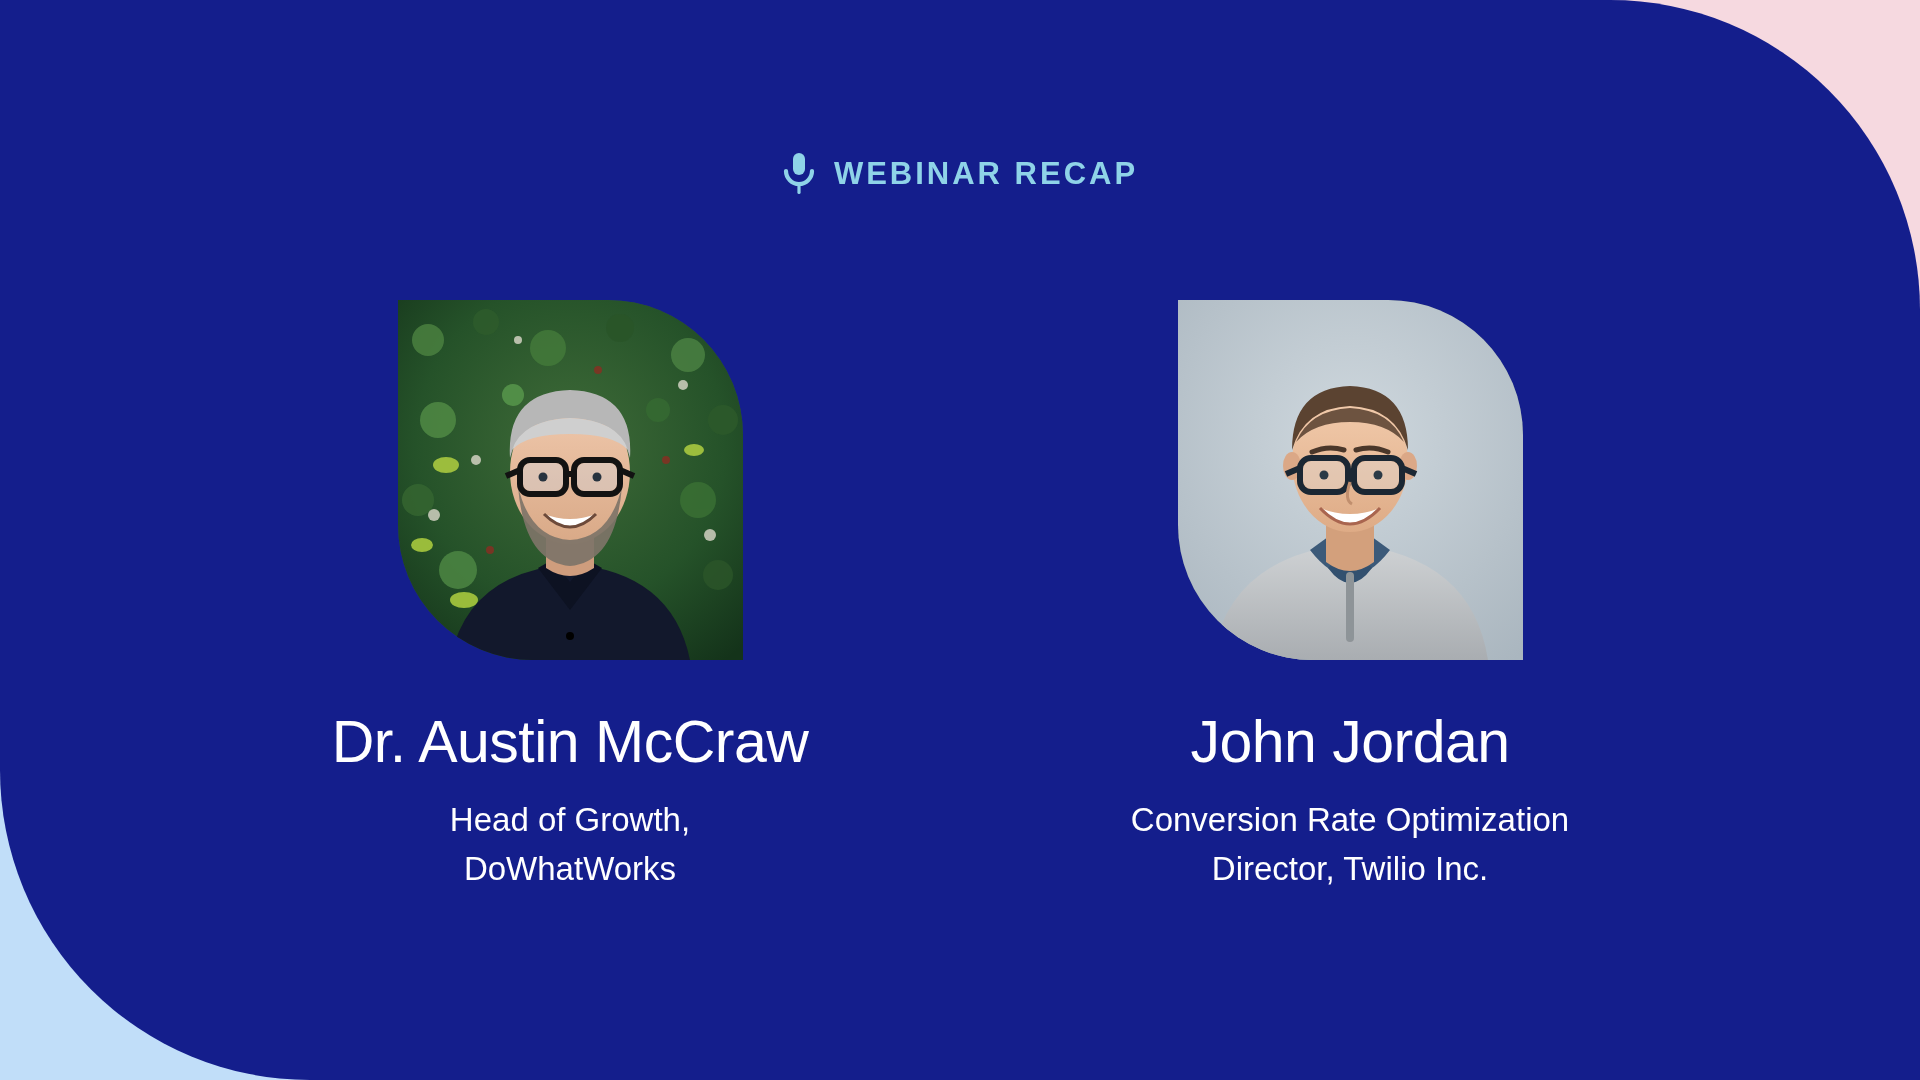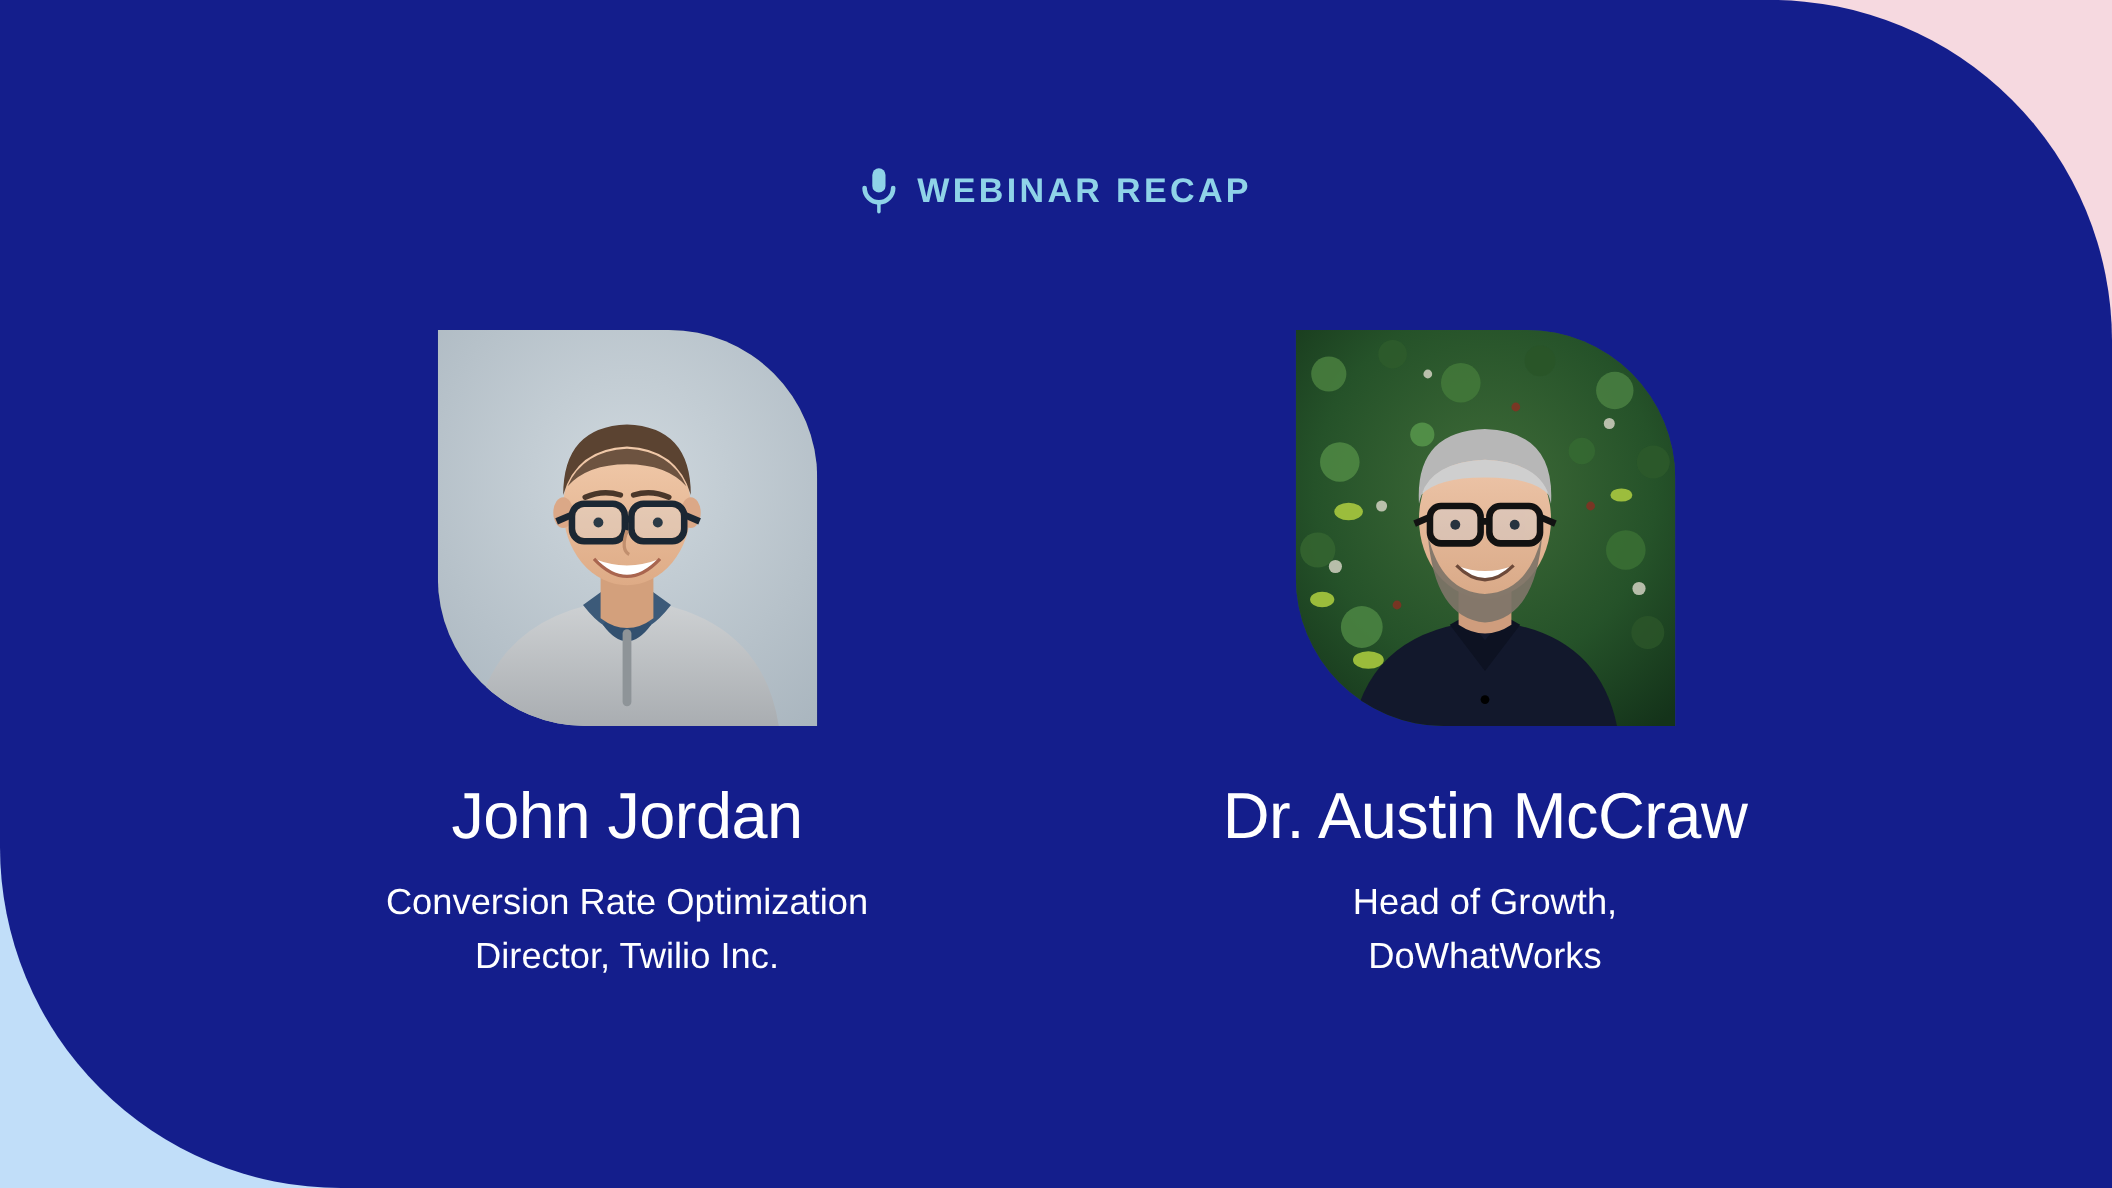--- a/index.html
+++ b/index.html
@@ -130,20 +130,112 @@
         <svg class="mic-icon" viewBox="0 0 34 44" aria-hidden="true">
           <rect x="11" y="1" width="12" height="22" rx="6" fill="#8FD3E8"></rect>
           <path d="M4 19 a13 13 0 0 0 26 0" fill="none" stroke="#8FD3E8" stroke-width="4.2" stroke-linecap="round"></path>
           <rect x="15.4" y="32" width="3.2" height="10" rx="1.6" fill="#8FD3E8"></rect>
         </svg>
       </span>
       <span class="eyebrow-text">WEBINAR RECAP</span>
     </div>
 
     <div class="speakers">
+
+      <div class="speaker">
+        <div class="photo">
+          <svg viewBox="0 0 345 360" preserveAspectRatio="xMidYMid slice" aria-hidden="true">
+            <defs>
+              <radialGradient id="fol" cx="50%" cy="40%" r="75%">
+                <stop offset="0%" stop-color="#3f6b38"></stop>
+                <stop offset="60%" stop-color="#255229"></stop>
+                <stop offset="100%" stop-color="#14331a"></stop>
+              </radialGradient>
+              <linearGradient id="skin1" x1="0" y1="0" x2="0" y2="1">
+                <stop offset="0%" stop-color="#f0c9ad"></stop>
+                <stop offset="100%" stop-color="#d9a987"></stop>
+              </linearGradient>
+              <clipPath id="clipA">
+                  <rect width="345" height="360"></rect>
+                </clipPath>
+            </defs>
+            <g clip-path="url(#clipA)">
+              <rect width="345" height="360" fill="url(#fol)"></rect>
+
+              <g opacity="0.85">
+                <circle cx="30" cy="40" r="16" fill="#4b8040"></circle>
+                <circle cx="88" cy="22" r="13" fill="#2e5c2c"></circle>
+                <circle cx="150" cy="48" r="18" fill="#437a3a"></circle>
+                <circle cx="222" cy="28" r="14" fill="#2a5529"></circle>
+                <circle cx="290" cy="55" r="17" fill="#4a8142"></circle>
+                <circle cx="325" cy="120" r="15" fill="#2d5a2b"></circle>
+                <circle cx="40" cy="120" r="18" fill="#508a45"></circle>
+                <circle cx="20" cy="200" r="16" fill="#356631"></circle>
+                <circle cx="60" cy="270" r="19" fill="#4d8644"></circle>
+                <circle cx="300" cy="200" r="18" fill="#3a7034"></circle>
+                <circle cx="320" cy="275" r="15" fill="#2b5529"></circle>
+                <circle cx="115" cy="95" r="11" fill="#58974c"></circle>
+                <circle cx="260" cy="110" r="12" fill="#366a32"></circle>
+              </g>
+              <g fill="#a8c93f" opacity="0.9">
+                <ellipse cx="48" cy="165" rx="13" ry="8"></ellipse>
+                <ellipse cx="24" cy="245" rx="11" ry="7"></ellipse>
+                <ellipse cx="66" cy="300" rx="14" ry="8"></ellipse>
+                <ellipse cx="296" cy="150" rx="10" ry="6"></ellipse>
+              </g>
+              <g fill="#e8e2d6" opacity="0.75">
+                <circle cx="36" cy="215" r="6"></circle>
+                <circle cx="78" cy="160" r="5"></circle>
+                <circle cx="285" cy="85" r="5"></circle>
+                <circle cx="312" cy="235" r="6"></circle>
+                <circle cx="120" cy="40" r="4"></circle>
+              </g>
+              <g fill="#8b2d22" opacity="0.8">
+                <circle cx="200" cy="70" r="4"></circle>
+                <circle cx="268" cy="160" r="4"></circle>
+                <circle cx="92" cy="250" r="4"></circle>
+              </g>
+
+              <path d="M52 360 q18 -88 120 -96 q102 8 120 96 z" fill="#12182c"></path>
+              <path d="M140 268 l32 42 l32 -42 l-14 -8 l-18 22 l-18 -22 z" fill="#0d1222"></path>
+              <circle cx="172" cy="336" r="4" fill="#2a3category"></circle>
+
+              <path d="M148 232 h48 v36 q-24 16 -48 0 z" fill="#cf9d7d"></path>
+
+              <ellipse cx="172" cy="172" rx="60" ry="72" fill="url(#skin1)"></ellipse>
+
+              <path d="M112 158 q-4 -66 60 -68 q64 2 60 68 q-8 -38 -60 -40 q-52 2 -60 40 z" fill="#b7b7b7"></path>
+              <path d="M114 150 q10 -30 58 -32 q48 2 58 32 q-14 -16 -58 -16 q-44 0 -58 16 z" fill="#cfcfcf"></path>
+
+              <path d="M120 186 q6 76 52 80 q46 -4 52 -80 q-12 52 -52 54 q-40 -2 -52 -54 z" fill="#7e7468" opacity="0.92"></path>
+
+              <g fill="none" stroke="#121212" stroke-width="6">
+                <rect x="122" y="160" width="46" height="34" rx="10"></rect>
+                <rect x="176" y="160" width="46" height="34" rx="10"></rect>
+                <line x1="168" y1="174" x2="176" y2="174"></line>
+                <line x1="122" y1="170" x2="108" y2="176"></line>
+                <line x1="222" y1="170" x2="236" y2="176"></line>
+              </g>
+              <g fill="#cfd9e6" opacity="0.35">
+                <rect x="125" y="163" width="40" height="28" rx="8"></rect>
+                <rect x="179" y="163" width="40" height="28" rx="8"></rect>
+              </g>
+
+              <circle cx="145" cy="177" r="4.5" fill="#27333f"></circle>
+              <circle cx="199" cy="177" r="4.5" fill="#27333f"></circle>
+
+              <path d="M146 214 q26 24 52 0 q-26 10 -52 0 z" fill="#ffffff"></path>
+              <path d="M146 214 q26 26 52 0" fill="none" stroke="#6d4a3a" stroke-width="3"></path>
+            </g>
+          </svg>
+        </div>
+        <div class="speaker-name">Dr. Austin McCraw</div>
+        <div class="speaker-role">Head of Growth,
+DoWhatWorks</div>
+      </div>
 
       <div class="speaker">
         <div class="photo">
           <svg viewBox="0 0 345 360" preserveAspectRatio="xMidYMid slice" aria-hidden="true">
             <defs>
               <radialGradient id="bg2" cx="50%" cy="38%" r="78%">
                 <stop offset="0%" stop-color="#cfd8de"></stop>
                 <stop offset="100%" stop-color="#aab6bf"></stop>
               </radialGradient>
               <linearGradient id="skin2" x1="0" y1="0" x2="0" y2="1">
@@ -201,107 +293,15 @@
               <path d="M142 208 q30 30 60 0 q-30 12 -60 0 z" fill="#ffffff"></path>
               <path d="M142 208 q30 32 60 0" fill="none" stroke="#a9654f" stroke-width="3"></path>
             </g>
           </svg>
         </div>
         <div class="speaker-name">John Jordan</div>
         <div class="speaker-role">Conversion Rate Optimization
 Director, Twilio Inc.</div>
       </div>
 
-      <div class="speaker">
-        <div class="photo">
-          <svg viewBox="0 0 345 360" preserveAspectRatio="xMidYMid slice" aria-hidden="true">
-            <defs>
-              <radialGradient id="fol" cx="50%" cy="40%" r="75%">
-                <stop offset="0%" stop-color="#3f6b38"></stop>
-                <stop offset="60%" stop-color="#255229"></stop>
-                <stop offset="100%" stop-color="#14331a"></stop>
-              </radialGradient>
-              <linearGradient id="skin1" x1="0" y1="0" x2="0" y2="1">
-                <stop offset="0%" stop-color="#f0c9ad"></stop>
-                <stop offset="100%" stop-color="#d9a987"></stop>
-              </linearGradient>
-              <clipPath id="clipA">
-                  <rect width="345" height="360"></rect>
-                </clipPath>
-            </defs>
-            <g clip-path="url(#clipA)">
-              <rect width="345" height="360" fill="url(#fol)"></rect>
-
-              <g opacity="0.85">
-                <circle cx="30" cy="40" r="16" fill="#4b8040"></circle>
-                <circle cx="88" cy="22" r="13" fill="#2e5c2c"></circle>
-                <circle cx="150" cy="48" r="18" fill="#437a3a"></circle>
-                <circle cx="222" cy="28" r="14" fill="#2a5529"></circle>
-                <circle cx="290" cy="55" r="17" fill="#4a8142"></circle>
-                <circle cx="325" cy="120" r="15" fill="#2d5a2b"></circle>
-                <circle cx="40" cy="120" r="18" fill="#508a45"></circle>
-                <circle cx="20" cy="200" r="16" fill="#356631"></circle>
-                <circle cx="60" cy="270" r="19" fill="#4d8644"></circle>
-                <circle cx="300" cy="200" r="18" fill="#3a7034"></circle>
-                <circle cx="320" cy="275" r="15" fill="#2b5529"></circle>
-                <circle cx="115" cy="95" r="11" fill="#58974c"></circle>
-                <circle cx="260" cy="110" r="12" fill="#366a32"></circle>
-              </g>
-              <g fill="#a8c93f" opacity="0.9">
-                <ellipse cx="48" cy="165" rx="13" ry="8"></ellipse>
-                <ellipse cx="24" cy="245" rx="11" ry="7"></ellipse>
-                <ellipse cx="66" cy="300" rx="14" ry="8"></ellipse>
-                <ellipse cx="296" cy="150" rx="10" ry="6"></ellipse>
-              </g>
-              <g fill="#e8e2d6" opacity="0.75">
-                <circle cx="36" cy="215" r="6"></circle>
-                <circle cx="78" cy="160" r="5"></circle>
-                <circle cx="285" cy="85" r="5"></circle>
-                <circle cx="312" cy="235" r="6"></circle>
-                <circle cx="120" cy="40" r="4"></circle>
-              </g>
-              <g fill="#8b2d22" opacity="0.8">
-                <circle cx="200" cy="70" r="4"></circle>
-                <circle cx="268" cy="160" r="4"></circle>
-                <circle cx="92" cy="250" r="4"></circle>
-              </g>
-
-              <path d="M52 360 q18 -88 120 -96 q102 8 120 96 z" fill="#12182c"></path>
-              <path d="M140 268 l32 42 l32 -42 l-14 -8 l-18 22 l-18 -22 z" fill="#0d1222"></path>
-              <circle cx="172" cy="336" r="4" fill="#2a3category"></circle>
-
-              <path d="M148 232 h48 v36 q-24 16 -48 0 z" fill="#cf9d7d"></path>
-
-              <ellipse cx="172" cy="172" rx="60" ry="72" fill="url(#skin1)"></ellipse>
-
-              <path d="M112 158 q-4 -66 60 -68 q64 2 60 68 q-8 -38 -60 -40 q-52 2 -60 40 z" fill="#b7b7b7"></path>
-              <path d="M114 150 q10 -30 58 -32 q48 2 58 32 q-14 -16 -58 -16 q-44 0 -58 16 z" fill="#cfcfcf"></path>
-
-              <path d="M120 186 q6 76 52 80 q46 -4 52 -80 q-12 52 -52 54 q-40 -2 -52 -54 z" fill="#7e7468" opacity="0.92"></path>
-
-              <g fill="none" stroke="#121212" stroke-width="6">
-                <rect x="122" y="160" width="46" height="34" rx="10"></rect>
-                <rect x="176" y="160" width="46" height="34" rx="10"></rect>
-                <line x1="168" y1="174" x2="176" y2="174"></line>
-                <line x1="122" y1="170" x2="108" y2="176"></line>
-                <line x1="222" y1="170" x2="236" y2="176"></line>
-              </g>
-              <g fill="#cfd9e6" opacity="0.35">
-                <rect x="125" y="163" width="40" height="28" rx="8"></rect>
-                <rect x="179" y="163" width="40" height="28" rx="8"></rect>
-              </g>
-
-              <circle cx="145" cy="177" r="4.5" fill="#27333f"></circle>
-              <circle cx="199" cy="177" r="4.5" fill="#27333f"></circle>
-
-              <path d="M146 214 q26 24 52 0 q-26 10 -52 0 z" fill="#ffffff"></path>
-              <path d="M146 214 q26 26 52 0" fill="none" stroke="#6d4a3a" stroke-width="3"></path>
-            </g>
-          </svg>
-        </div>
-        <div class="speaker-name">Dr. Austin McCraw</div>
-        <div class="speaker-role">Head of Growth,
-DoWhatWorks</div>
-      </div>
-
     </div>
   </div>
 </div>
 
 </body></html>

